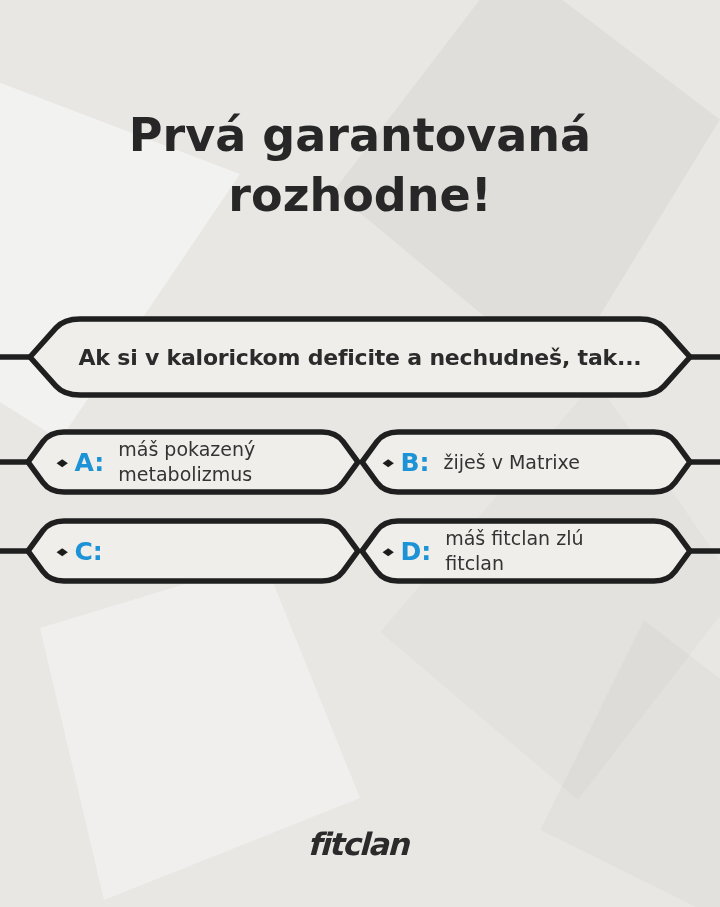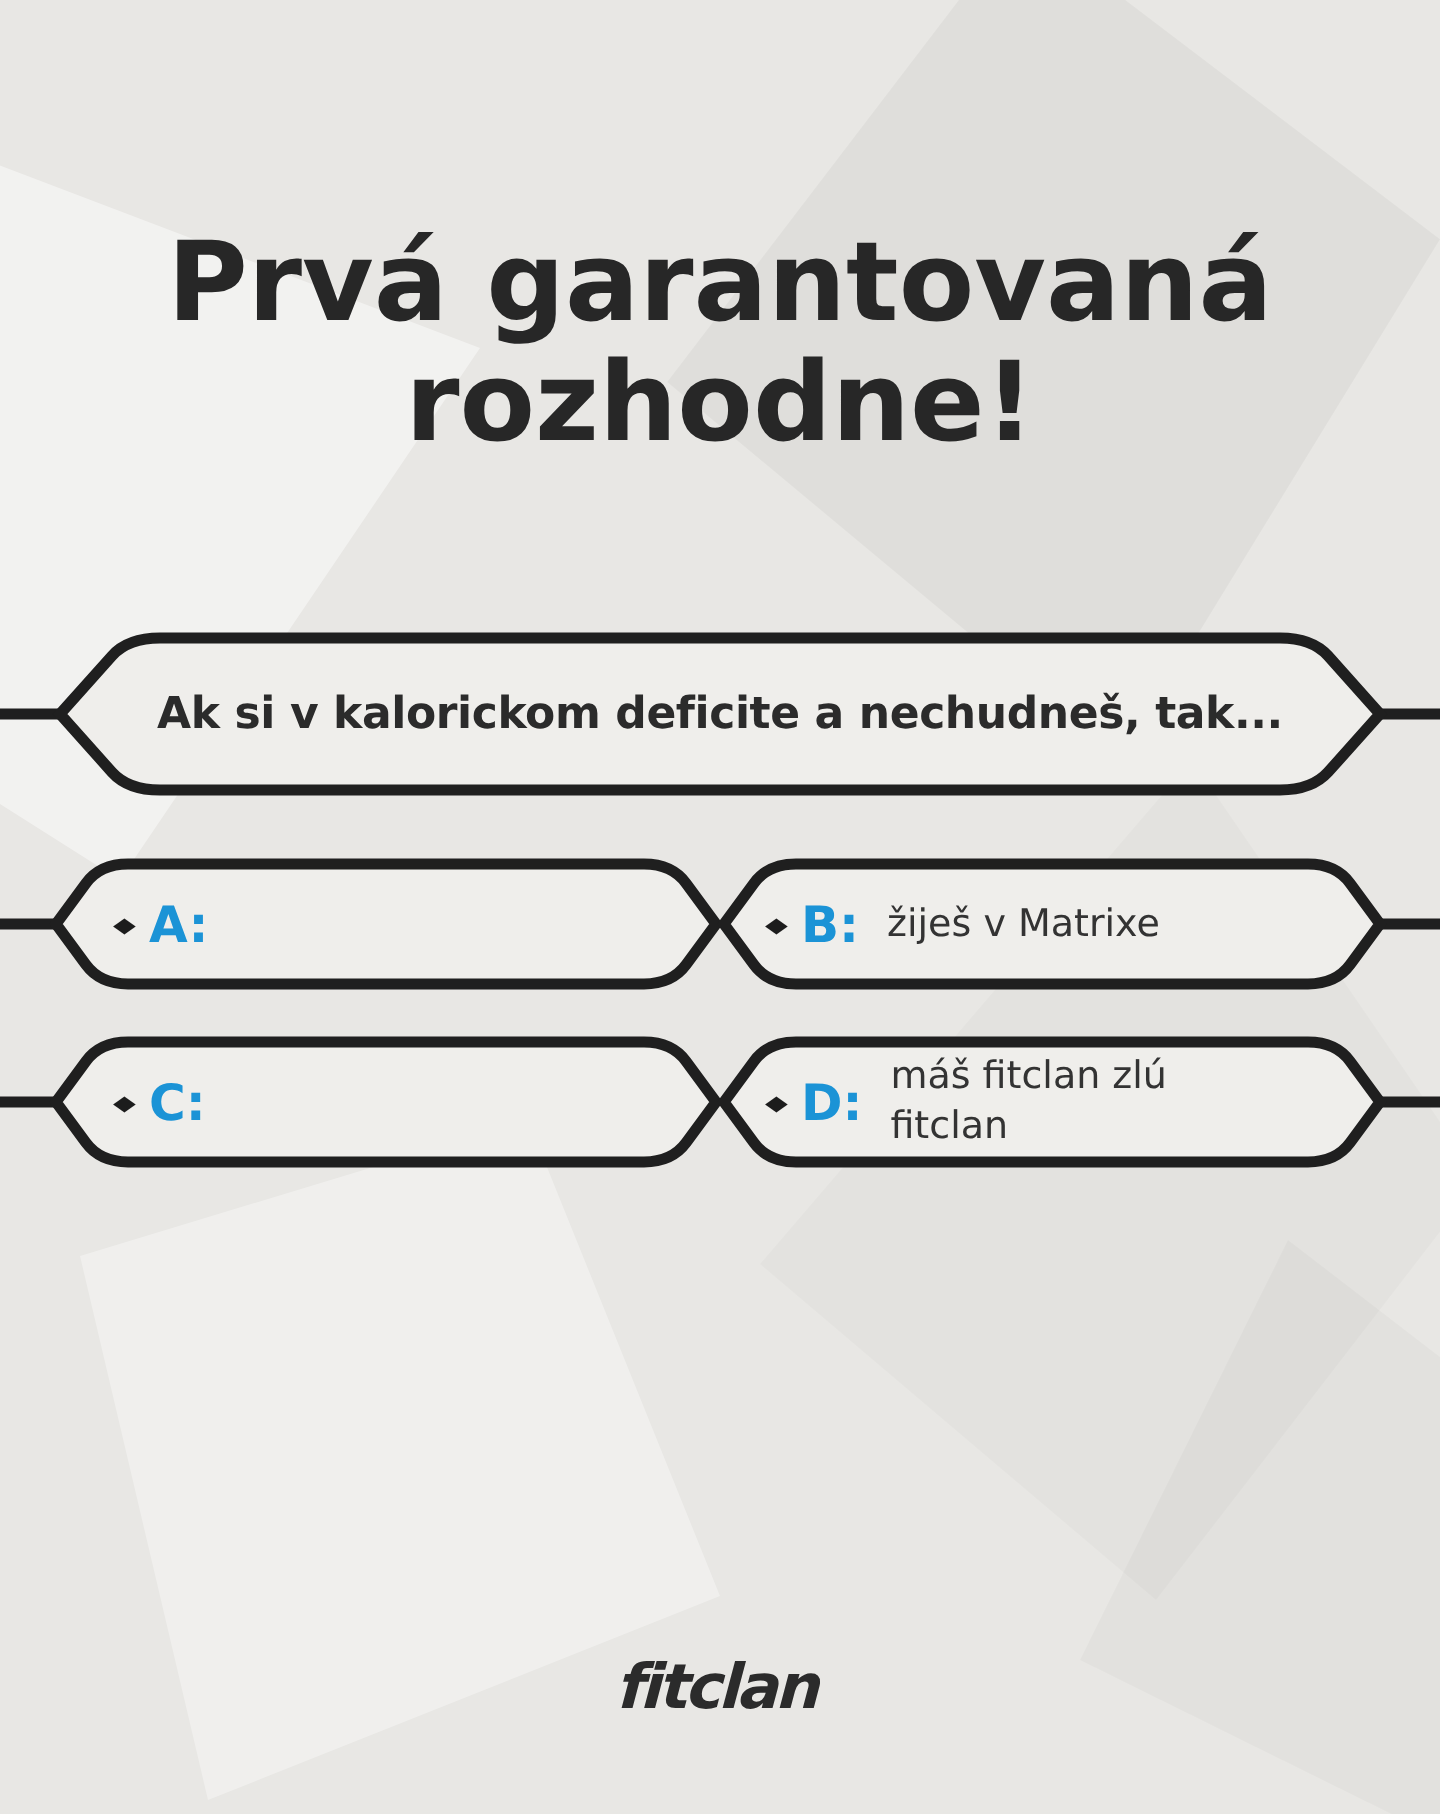--- a/index.html
+++ b/index.html
@@ -28,21 +28,21 @@
   .tex4{left:40px;top:560px;width:320px;height:340px;
     background:rgba(255,255,255,0.35);
     clip-path:polygon(0 20%,70% 0,100% 70%,20% 100%);}
   .tex5{left:540px;top:620px;width:260px;height:300px;
     background:rgba(0,0,0,0.025);
     clip-path:polygon(40% 0,100% 40%,70% 100%,0 70%);}
 
   .title{
     position:absolute;left:0;top:74px;width:720px;
     text-align:center;
-    font-size:55px;line-height:60px;font-weight:800;
+    font-size:46px;line-height:60px;font-weight:800;
     color:#272727;letter-spacing:0;
   }
 
   .band{position:absolute;left:0;width:720px;}
   .band svg{position:absolute;left:0;top:0;display:block;}
   .q-band{top:315px;height:84px;padding-left:36px;}
   .row1{top:429px;height:66px;}
   .row2{top:518px;height:66px;}
 
   .q-text{
@@ -110,20 +110,24 @@
   <div class="band row1">
     <svg width="720" height="66" viewBox="0 0 720 66">
       <path class="conn" d="M 0,33 H 28 M 690,33 H 720"></path>
       <path class="outline" d="M 28,33 L 42.9,12.7 Q 50,3 64,3 L 322,3 Q 336,3 343.1,12.7 L 358,33 L 343.1,53.3 Q 336,63 322,63 L 64,63 Q 50,63 42.9,53.3 Z"></path>
       <path class="outline" d="M 362,33 L 376.9,12.7 Q 384,3 398,3 L 654,3 Q 668,3 675.1,12.7 L 690,33 L 675.1,53.3 Q 668,63 654,63 L 398,63 Q 384,63 376.9,53.3 Z"></path>
     </svg>
 
     <div class="answer left">
       <span class="bullet">◆</span>
       <span class="letter">A:</span>
+      <span class="a-text">
+        <span>máš pokazený</span><br>
+        <span>metabolizmus</span>
+      </span>
     </div>
 
     <div class="answer right">
       <span class="bullet">◆</span>
       <span class="letter">B:</span>
       <span class="a-text">
         <span>žiješ v Matrixe</span><br>
       </span>
     </div>
   </div>

